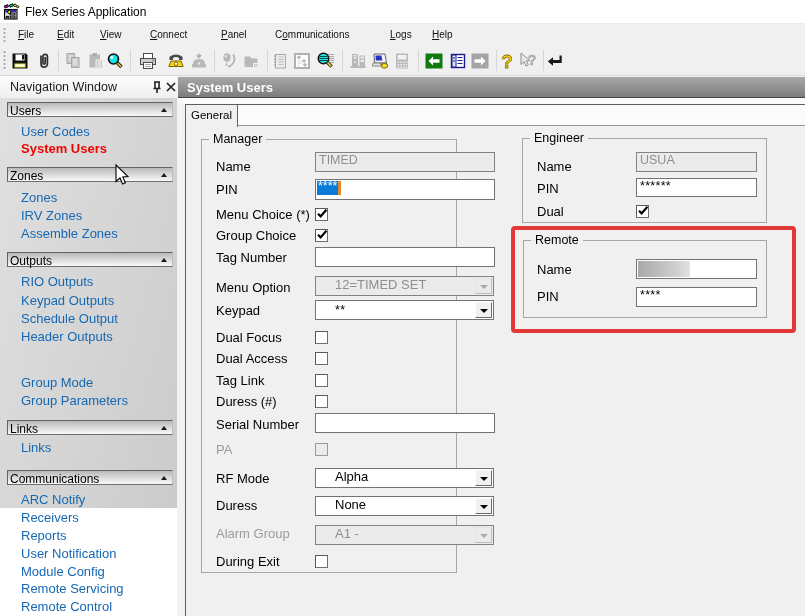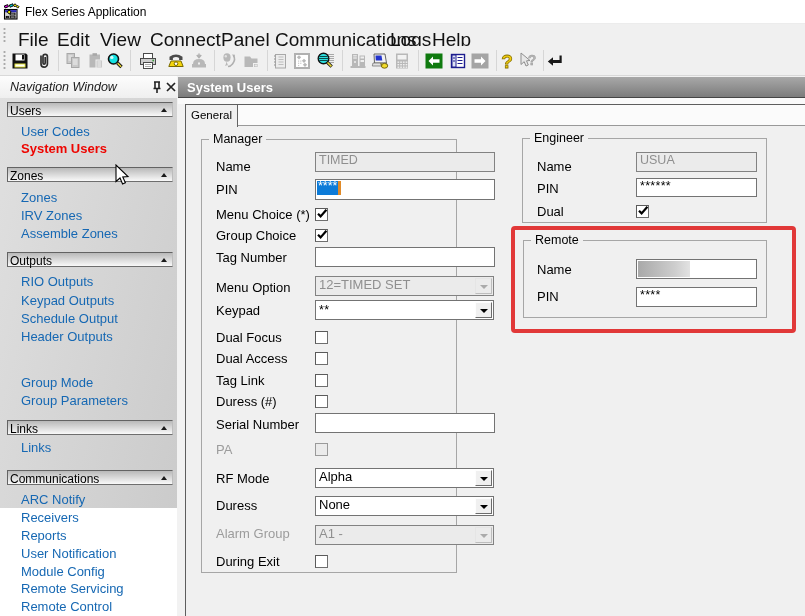--- a/index.html
+++ b/index.html
@@ -4,31 +4,31 @@
 <style>
 * { margin:0; padding:0; box-sizing:border-box; }
 html,body { width:805px; height:616px; overflow:hidden; }
 body { font-family:"Liberation Sans", sans-serif; position:relative; background:#fff; }
 .abs { position:absolute; }
 
 #titlebar { position:absolute; left:0; top:0; width:805px; height:24px; background:#fff; border-bottom:1px solid #ececec; }
 #titlebar span { position:absolute; left:25px; top:5px; font-size:12px; color:#000; }
 
 #menubar { position:absolute; left:0; top:24px; width:805px; height:22px; background:#f0f0f0; }
-.menuitem { position:absolute; top:5px; font-size:19px; color:#111; }
+.menuitem { position:absolute; top:5px; font-size:10px; color:#111; }
 
 #toolbar { position:absolute; left:0; top:46px; width:805px; height:30px; background:#f0f0f0; border-bottom:1px solid #d9d9d9; }
 .tsep { position:absolute; top:4px; width:1px; height:21px; background:#d6d6d6; }
 .ticon { position:absolute; top:5px; width:20px; height:20px; }
 .grip { position:absolute; left:3px; top:4px; width:3px; height:21px;
   background-image:radial-gradient(circle, #a9a9a9 1px, transparent 1.2px);
   background-size:3px 4px; }
 
 #navheader { position:absolute; left:0; top:76px; width:184px; height:22px;
-  background:linear-gradient(#fdfdfd,#efefef);font-style:italic; }
+  background:linear-gradient(#fdfdfd,#efefef); }
 #navheader span { position:absolute; left:10px; top:4px; font-size:12.5px; color:#1a1a1a; }
 #navpanel { position:absolute; left:0; top:98px; width:177px; height:410px;
   background:linear-gradient(105deg,#e0e0e0,#cbcbcb); }
 .navbar { position:absolute; left:7px; width:166px; height:15px;
   background:linear-gradient(#b9b9b9,#f9f9f9);
   border:1px solid #636363; border-right-color:#bdbdbd; border-bottom-color:#6e6e6e; }
 .navbar span { position:absolute; left:2px; top:0.5px; font-size:12px; color:#000; }
 .navbar i { position:absolute; right:5px; top:5px; width:0; height:0;
   border-left:3.5px solid transparent; border-right:3.5px solid transparent;
   border-bottom:4.5px solid #1a1a1a; }
@@ -52,21 +52,21 @@
   font-size:12.5px; font-weight:normal; color:#000; line-height:15px; }
 .lbl { position:absolute; font-size:13px; color:#000; height:15px; line-height:15px; white-space:nowrap; }
 .dis { color:#9c9c9c; }
 .tb { position:absolute; background:#fff; border:1px solid #737373; font-size:13px; color:#000;
   line-height:17px; padding-left:3px; }
 .tbd { background:#ebebeb; color:#8f8f8f; border-color:#828282; font-size:12.5px; line-height:15px; }
 .cb { position:absolute; width:13px; height:13px; background:#fff; border:1px solid #6e6e6e;
   border-top-color:#5a5a5a; border-left-color:#5a5a5a; }
 .cbd { background:#ebebeb; border-color:#9a9a9a; }
 .combo { position:absolute; background:#fff; border:1px solid #737373; font-size:13px; color:#000;
-  line-height:16px; padding-left:3px; }
+  line-height:16px; padding-left:19px; }
 .combod { background:#ebebeb; color:#8f8f8f; border-color:#828282; }
 .cbtn { position:absolute; right:1px; top:1px; width:17px; bottom:1px; background:#f0f0f0;
   border:1px solid; border-color:#fdfdfd #6c6c6c #6c6c6c #fdfdfd; }
 .cbtn i { position:absolute; left:4px; top:6px; width:0; height:0;
   border-left:4px solid transparent; border-right:4px solid transparent; border-top:4px solid #000; }
 .cbtnd { background:#ebebeb; border-color:#e5e5e5 #bdbdbd #bdbdbd #e5e5e5; }
 .cbtnd i { border-top-color:#aaa; }
 #redbox { position:absolute; left:511px; top:226px; width:285px; height:107px;
   border:4px solid #e13838; border-radius:4px; }
 .stars { font-size:12.5px; letter-spacing:.3px; line-height:15px; display:block; }

